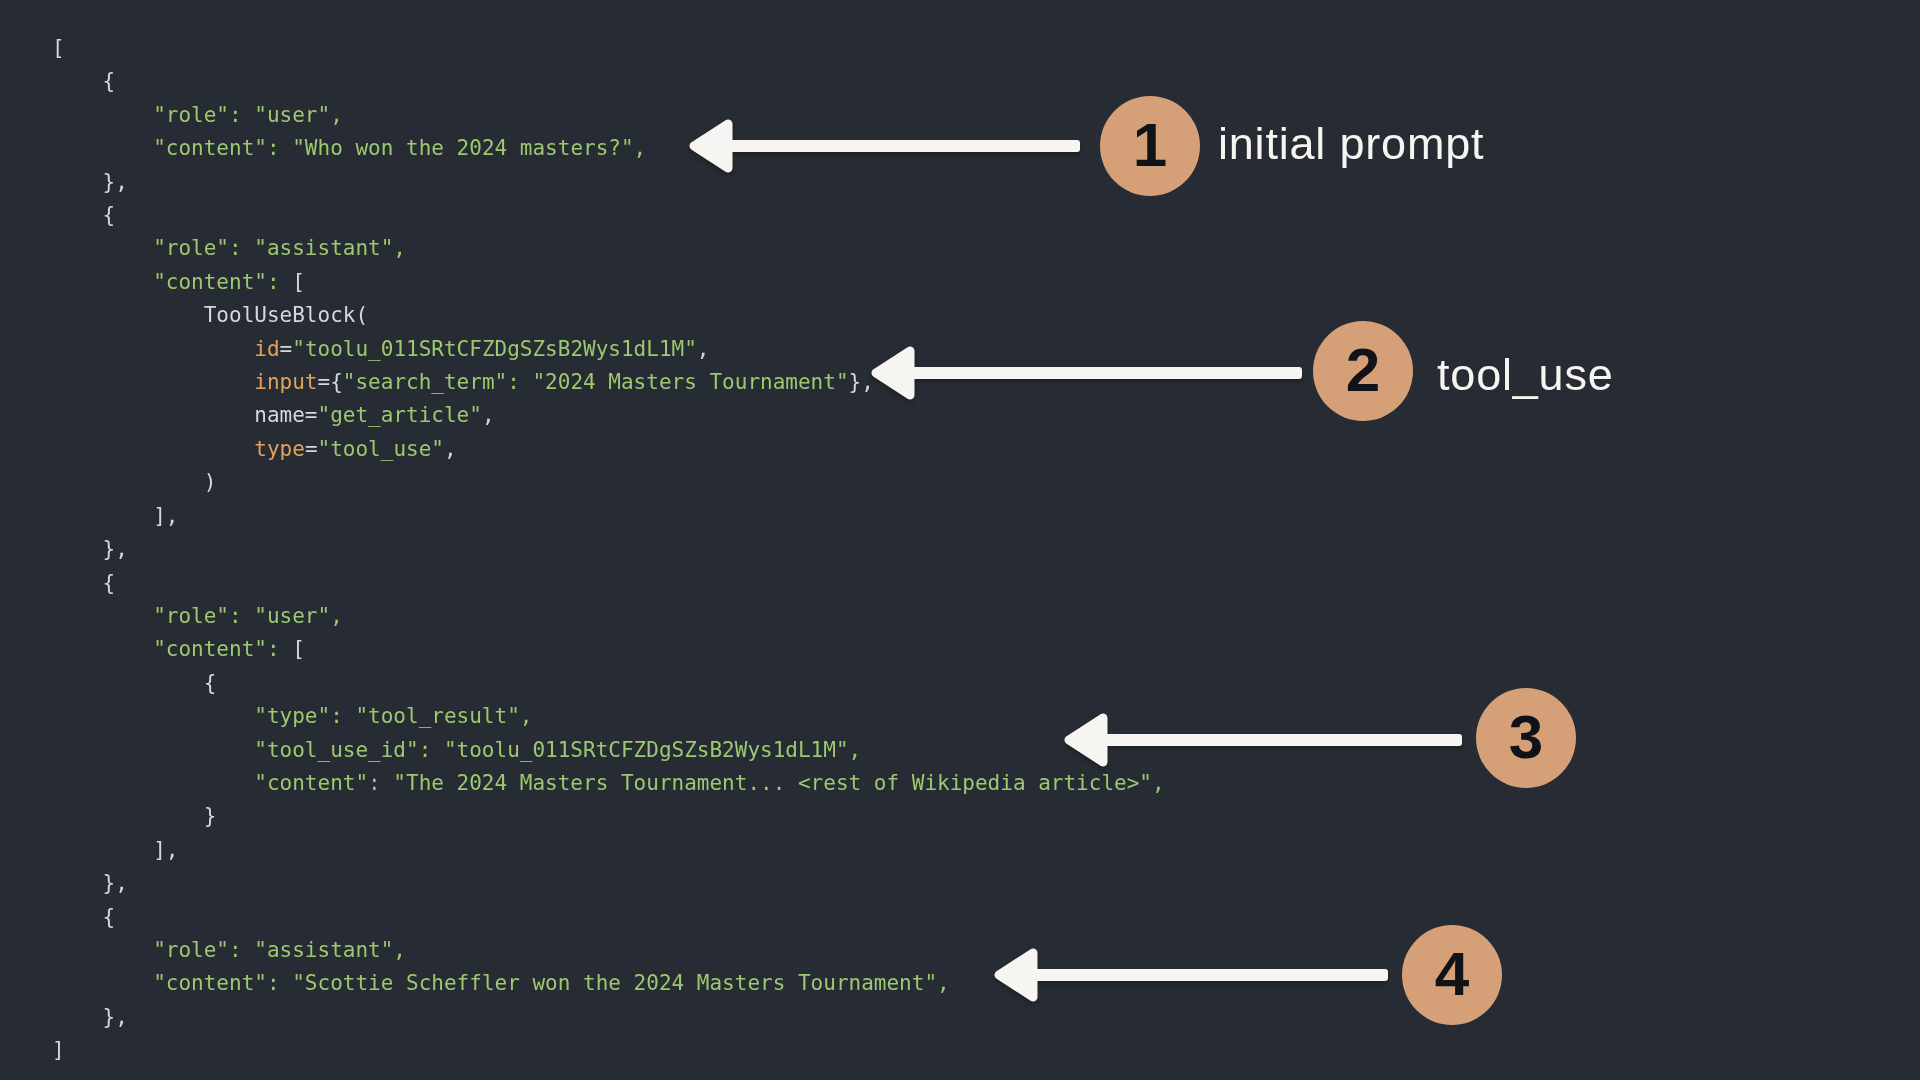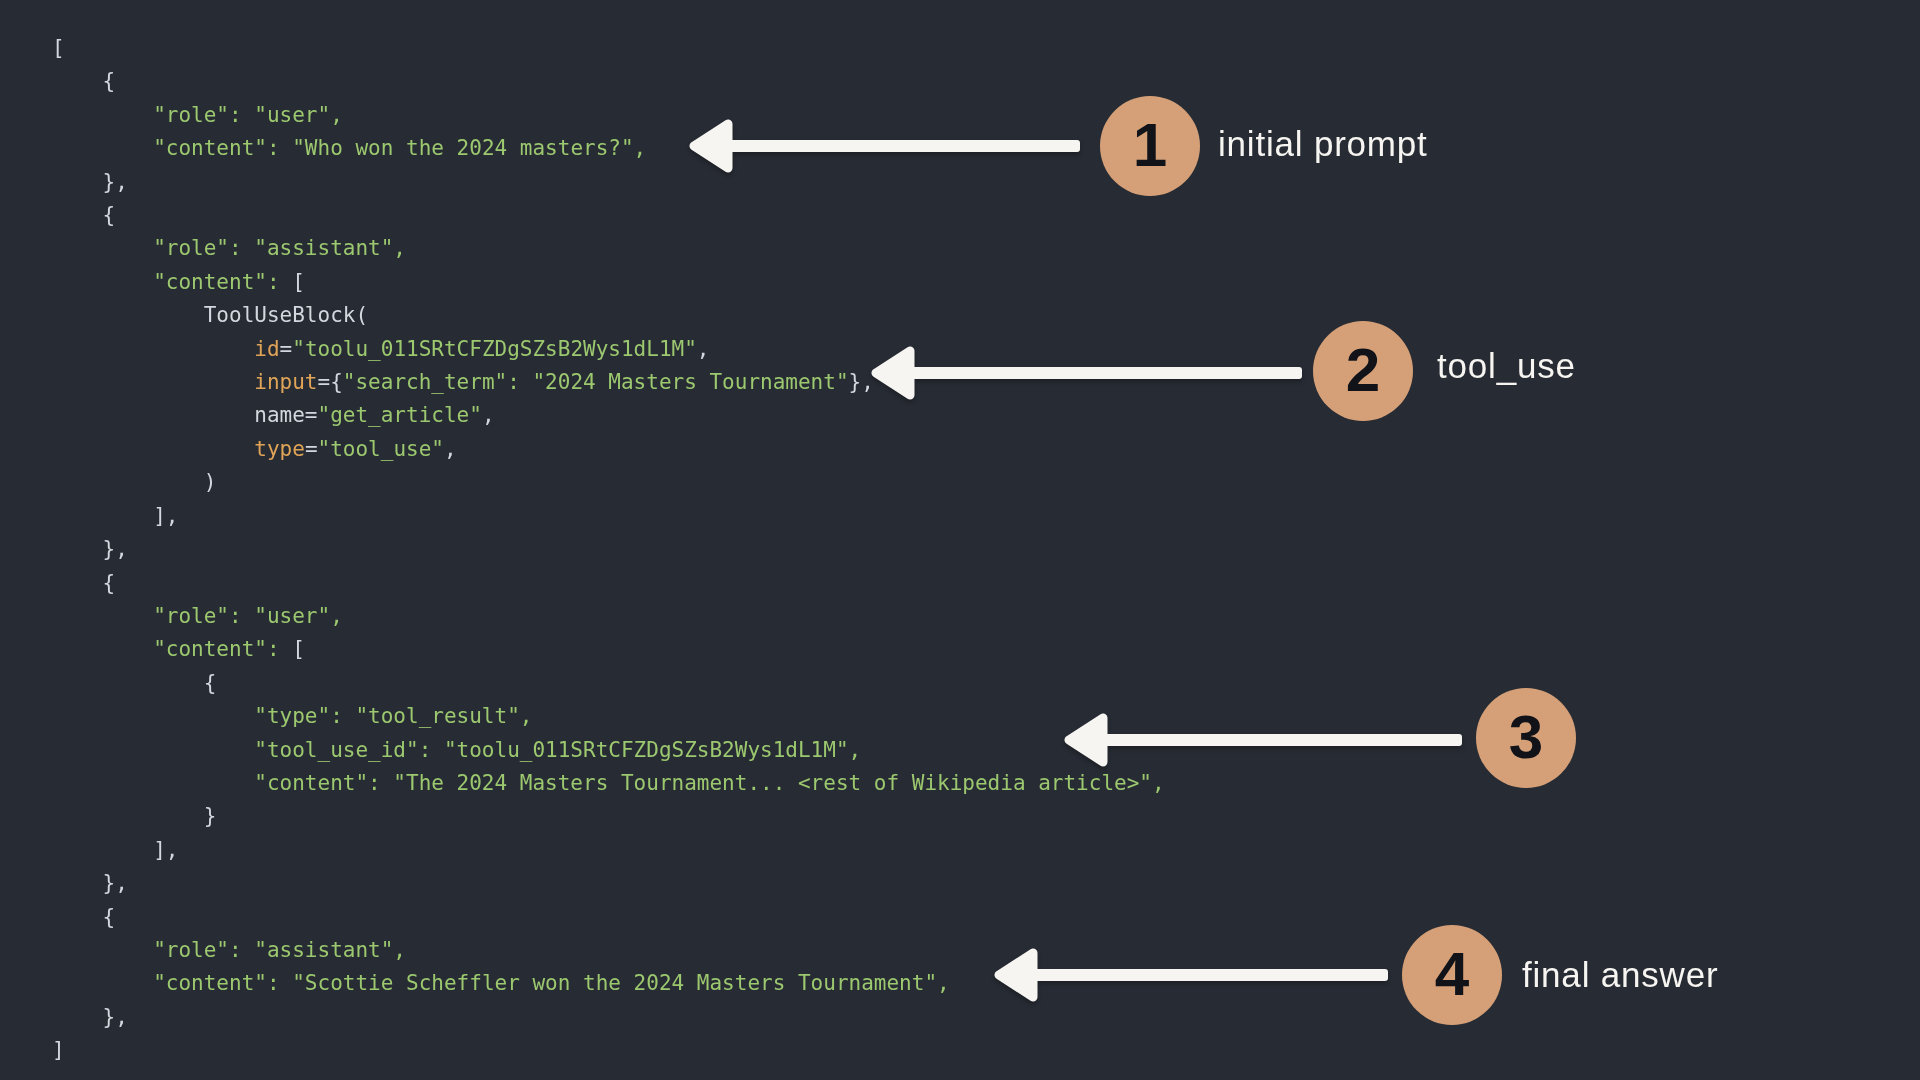--- a/index.html
+++ b/index.html
@@ -42,25 +42,25 @@
   }
   .badge span{transform:translateY(-2px);}
   .b1{left:1100px;top:96px;}
   .b2{left:1313px;top:321px;}
   .b3{left:1476px;top:688px;}
   .b4{left:1402px;top:925px;}
 
   
   .callout-label{
     position:absolute;height:100px;display:flex;align-items:center;
-    color:var(--arrow);font-size:35px;font-weight:500;letter-spacing:0.8px;
+    color:var(--arrow);font-size:45px;font-weight:500;letter-spacing:0.8px;
     white-space:nowrap;
   }
   .l1{left:1218px;top:94px;}
-  .l2{left:1437px;top:316px;}
+  .l2{left:1437px;top:325px;}
   .l3{left:1586px;top:688px;}
   .l4{left:1522px;top:925px;}
 </style>
 </head>
 <body>
 
 <div class="stage">
 
   <pre class="code" id="code"><div><span class="tok-p">[</span></div><div><span class="tok-p">    {</span></div><div><span class="tok-p">        </span><span class="tok-g">"role": "user",</span></div><div><span class="tok-p">        </span><span class="tok-g">"content": "Who won the 2024 masters?",</span></div><div><span class="tok-p">    },</span></div><div><span class="tok-p">    {</span></div><div><span class="tok-p">        </span><span class="tok-g">"role": "assistant",</span></div><div><span class="tok-p">        </span><span class="tok-g">"content": </span><span class="tok-p">[</span></div><div><span class="tok-p">            ToolUseBlock(</span></div><div><span class="tok-p">                </span><span class="tok-o">id</span><span class="tok-p">=</span><span class="tok-g">"toolu_011SRtCFZDgSZsB2Wys1dL1M"</span><span class="tok-p">,</span></div><div><span class="tok-p">                </span><span class="tok-o">input</span><span class="tok-p">={</span><span class="tok-g">"search_term": "2024 Masters Tournament"</span><span class="tok-p">},</span></div><div><span class="tok-p">                name=</span><span class="tok-g">"get_article"</span><span class="tok-p">,</span></div><div><span class="tok-p">                </span><span class="tok-o">type</span><span class="tok-p">=</span><span class="tok-g">"tool_use"</span><span class="tok-p">,</span></div><div><span class="tok-p">            )</span></div><div><span class="tok-p">        ],</span></div><div><span class="tok-p">    },</span></div><div><span class="tok-p">    {</span></div><div><span class="tok-p">        </span><span class="tok-g">"role": "user",</span></div><div><span class="tok-p">        </span><span class="tok-g">"content": </span><span class="tok-p">[</span></div><div><span class="tok-p">            {</span></div><div><span class="tok-p">                </span><span class="tok-g">"type": "tool_result",</span></div><div><span class="tok-p">                </span><span class="tok-g">"tool_use_id": "toolu_011SRtCFZDgSZsB2Wys1dL1M",</span></div><div><span class="tok-p">                </span><span class="tok-g">"content": "The 2024 Masters Tournament... &lt;rest of Wikipedia article&gt;",</span></div><div><span class="tok-p">            }</span></div><div><span class="tok-p">        ],</span></div><div><span class="tok-p">    },</span></div><div><span class="tok-p">    {</span></div><div><span class="tok-p">        </span><span class="tok-g">"role": "assistant",</span></div><div><span class="tok-p">        </span><span class="tok-g">"content": "Scottie Scheffler won the 2024 Masters Tournament",</span></div><div><span class="tok-p">    },</span></div><div><span class="tok-p">]</span></div></pre>
 
@@ -91,15 +91,14 @@
     </div>
   <div class="badge b3">
       <span>3</span>
     </div>
   <div class="badge b4">
       <span>4</span>
     </div>
 
   <div class="callout-label l1">initial prompt</div>
   <div class="callout-label l2">tool_use</div>
-  <div class="callout-label l4">final answer</div>
 
 </div>
 
 </body></html>

